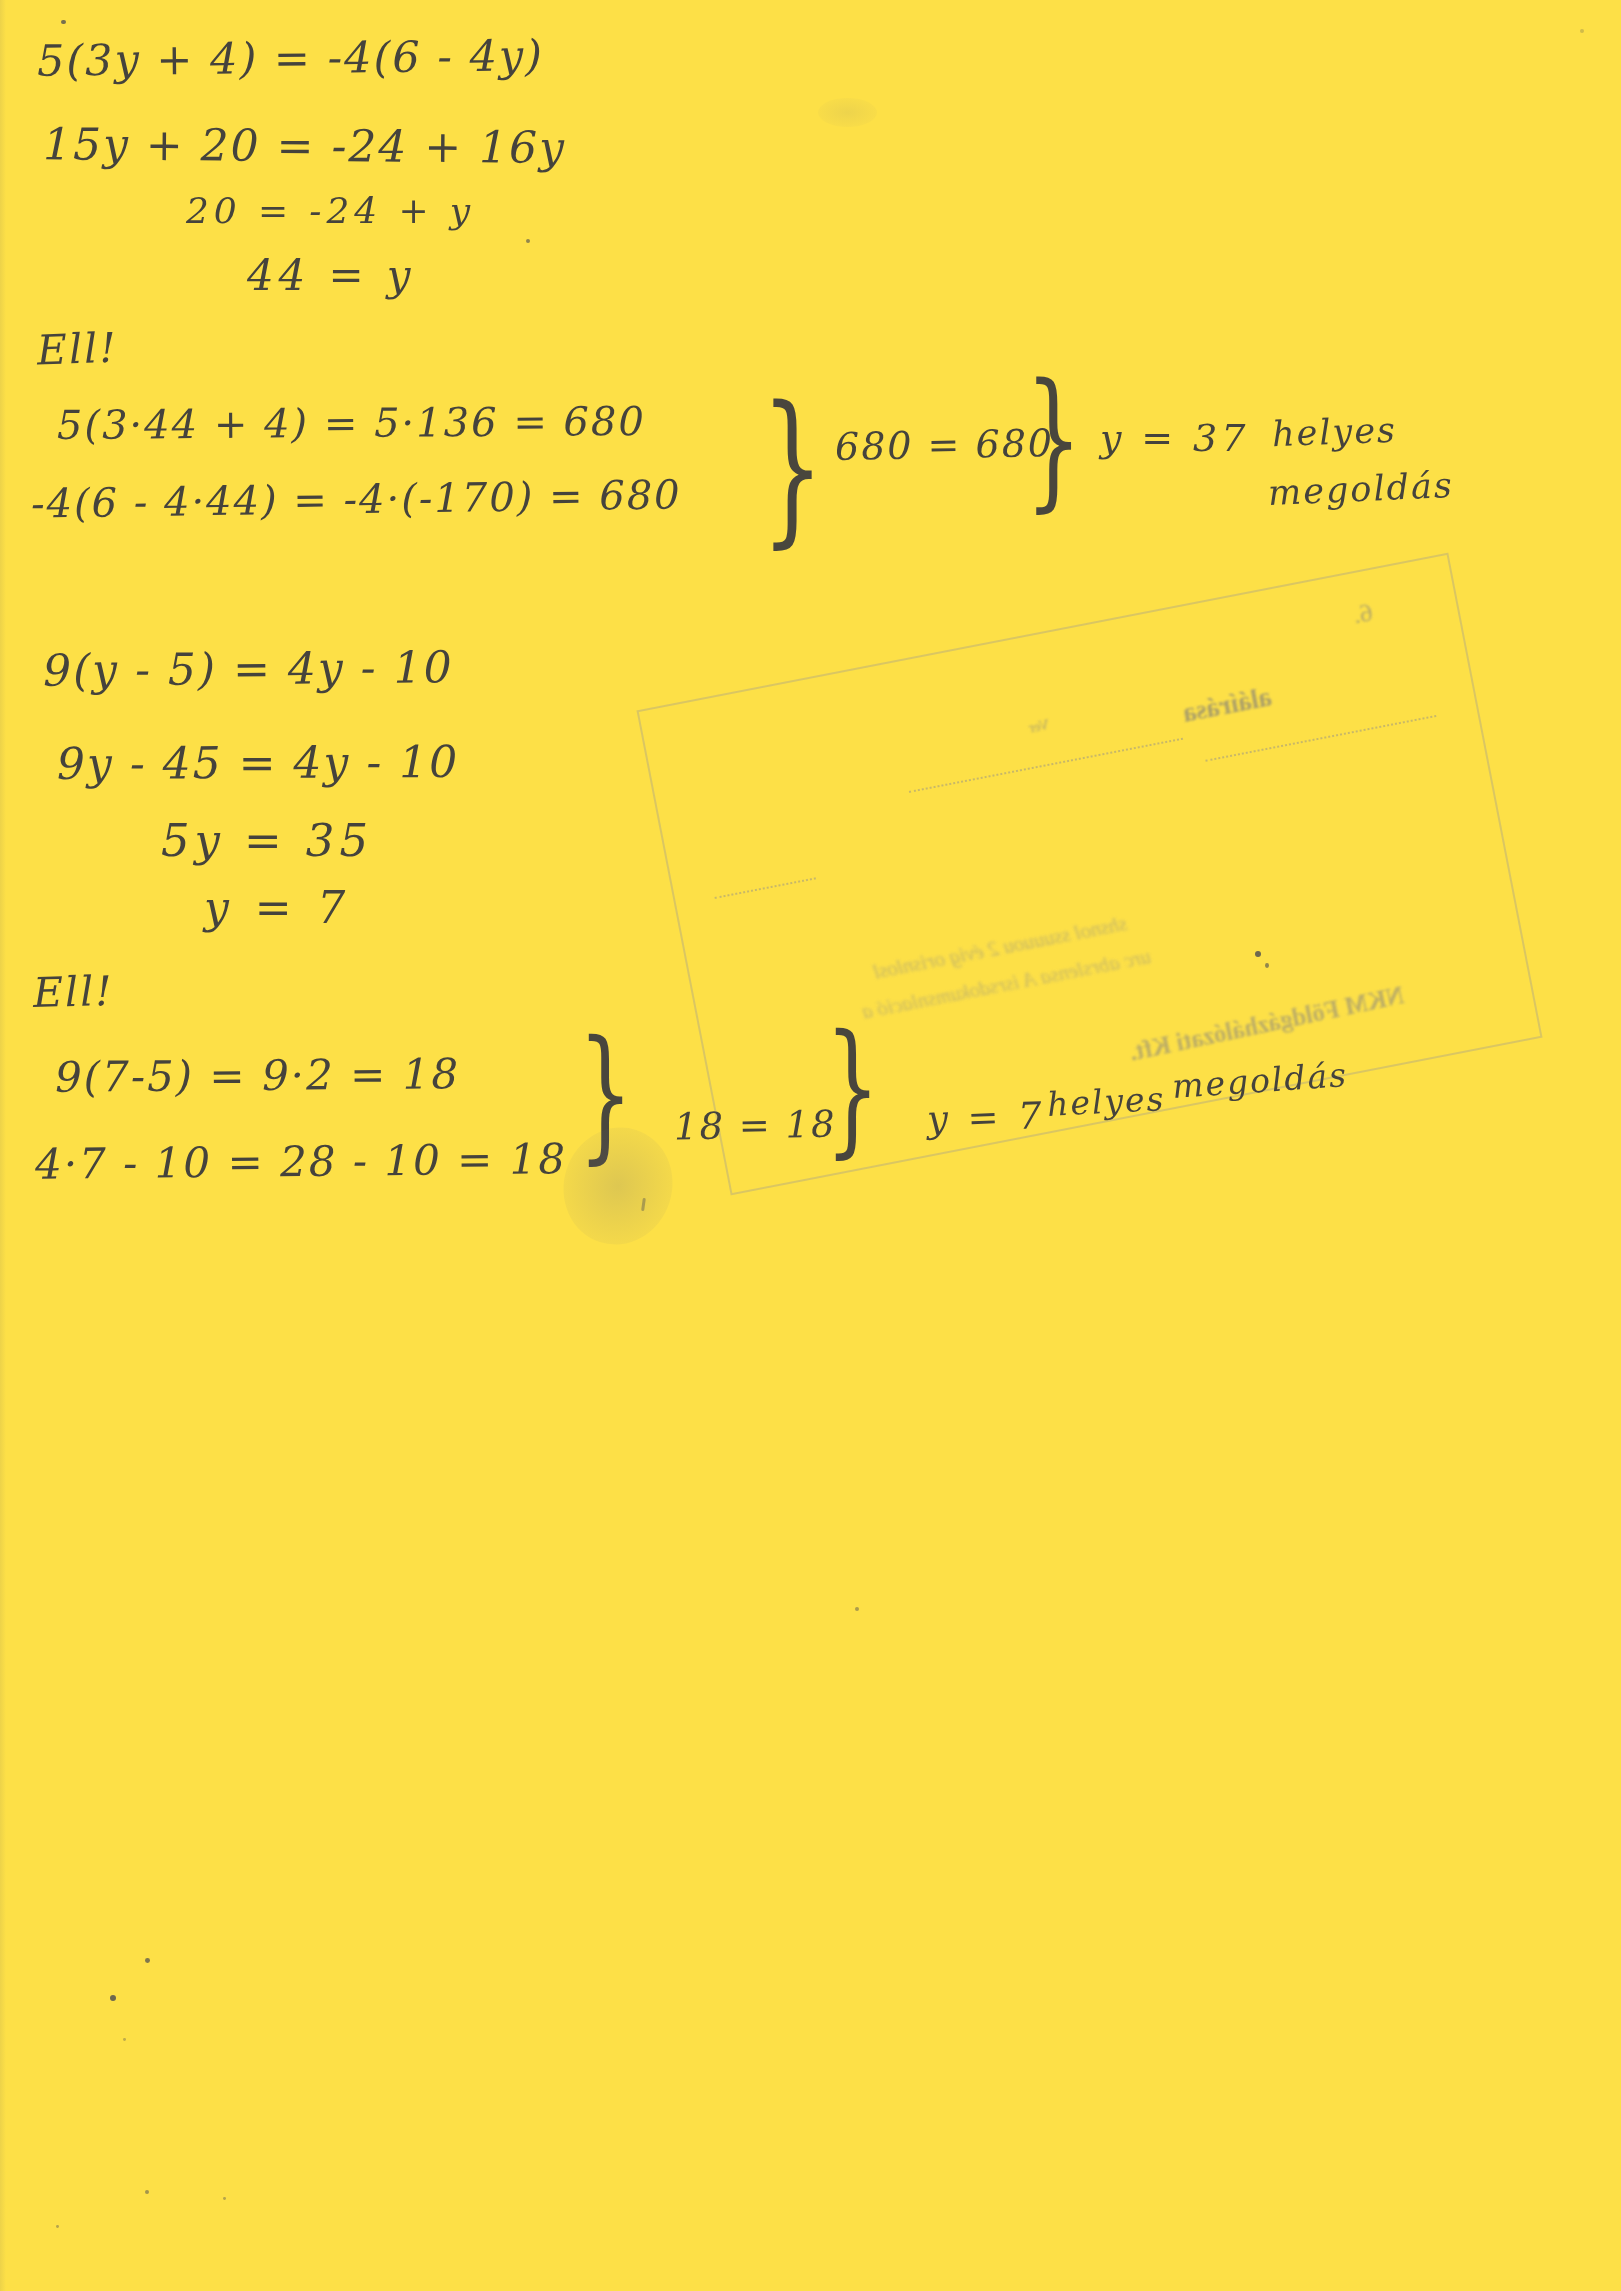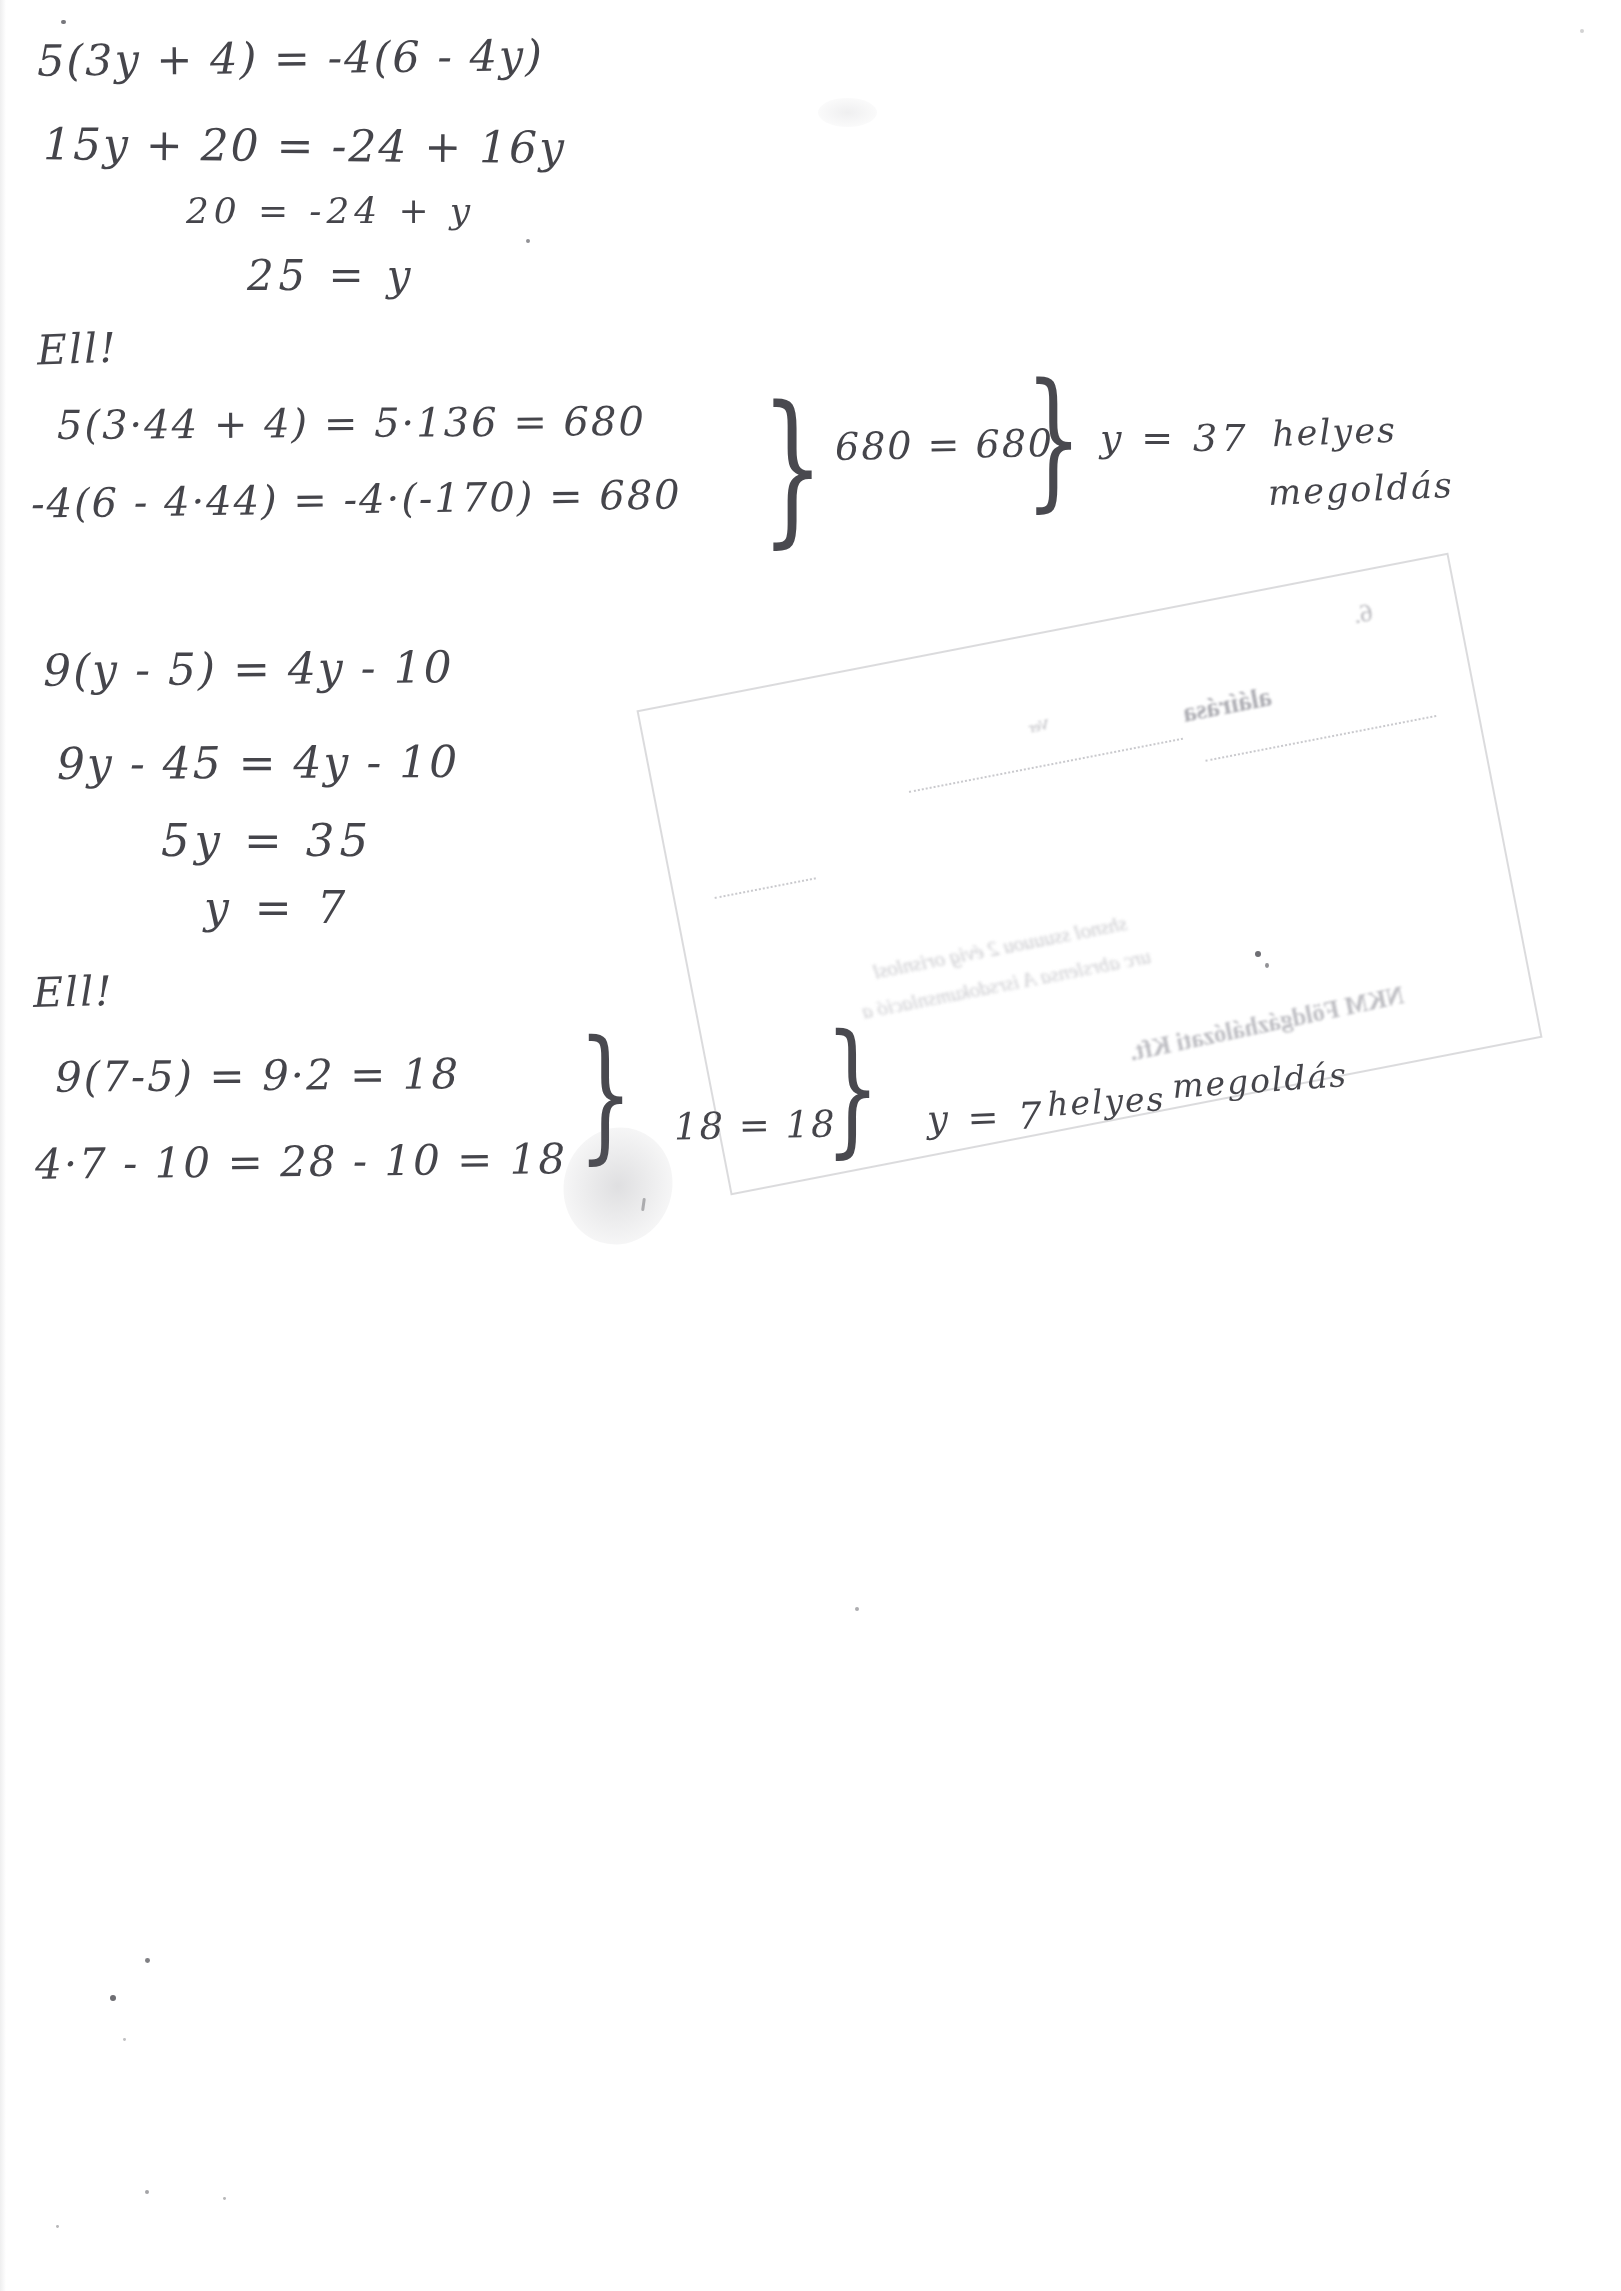--- a/index.html
+++ b/index.html
@@ -1,19 +1,19 @@
 <!DOCTYPE html>
 <html><head>
 <meta charset="utf-8">
 <style>
   html,body{margin:0;padding:0;background:#e8e8e8;}
   #paper{
     position:relative;
     width:1621px;height:2292px;
-    background:#ffffff;
+    background:#fde047;
     overflow:hidden;
     font-family:"DejaVu Serif", serif;
   }
   #edge-shade{
     position:absolute;left:0;top:0;width:5.9px;height:100%;
     background:linear-gradient(to right, rgba(90,90,95,0.10), rgba(90,90,95,0));
   }
   .hand{
     position:absolute;
     font-family:"DejaVu Serif", serif;
@@ -59,21 +59,21 @@
 </style>
 </head>
 <body>
 
 <div id="paper">
   <div id="edge-shade"></div>
 
   <div class="hand" style="left:37px;top:33px;font-size:43px;transform:rotate(-0.6deg);">5(3y + 4) = -4(6 - 4y)</div>
   <div class="hand" style="left:43px;top:120px;font-size:44px;transform:rotate(0.4deg);">15y + 20 = -24 + 16y</div>
   <div class="hand" style="left:186px;top:190px;font-size:36px;letter-spacing:4.9px;">20 = -24 + y</div>
-  <div class="hand" style="left:247px;top:251px;font-size:42px;letter-spacing:4.9px;">25 = y</div>
+  <div class="hand" style="left:247px;top:251px;font-size:42px;letter-spacing:4.9px;">44 = y</div>
 
   <div class="hand" style="left:37px;top:325px;font-size:41px;transform:rotate(-2deg);">Ell!</div>
   <div class="hand" style="left:57px;top:400px;font-size:40px;transform:rotate(-0.4deg);">5(3·44 + 4) = 5·136 = 680</div>
   <div class="hand" style="left:31px;top:476px;font-size:40px;transform:rotate(-0.8deg);">-4(6 - 4·44) = -4·(-170) = 680</div>
   <div class="brace" style="left:761px;top:384px;font-size:110px;transform:scale(0.9,1.5);">}</div>
   <div class="hand" style="left:835px;top:423px;font-size:38px;transform:rotate(-1deg);">680 = 680</div>
   <div class="brace" style="left:1025px;top:365px;font-size:100px;transform:scale(0.9,1.5);">}</div>
   <div class="hand" style="left:1100px;top:416px;font-size:38px;letter-spacing:3.9px;">y = 37</div>
   <div class="hand" style="left:1272px;top:412px;font-size:35px;transform:rotate(-2deg);">helyes</div>
   <div class="hand" style="left:1268px;top:469px;font-size:35px;transform:rotate(-2.5deg);">megoldás</div>

